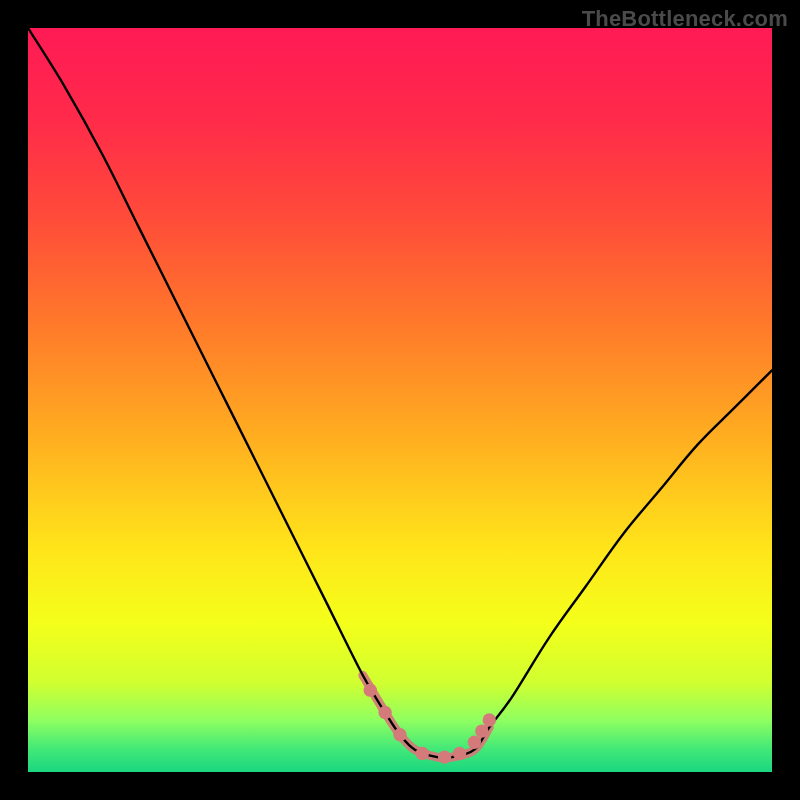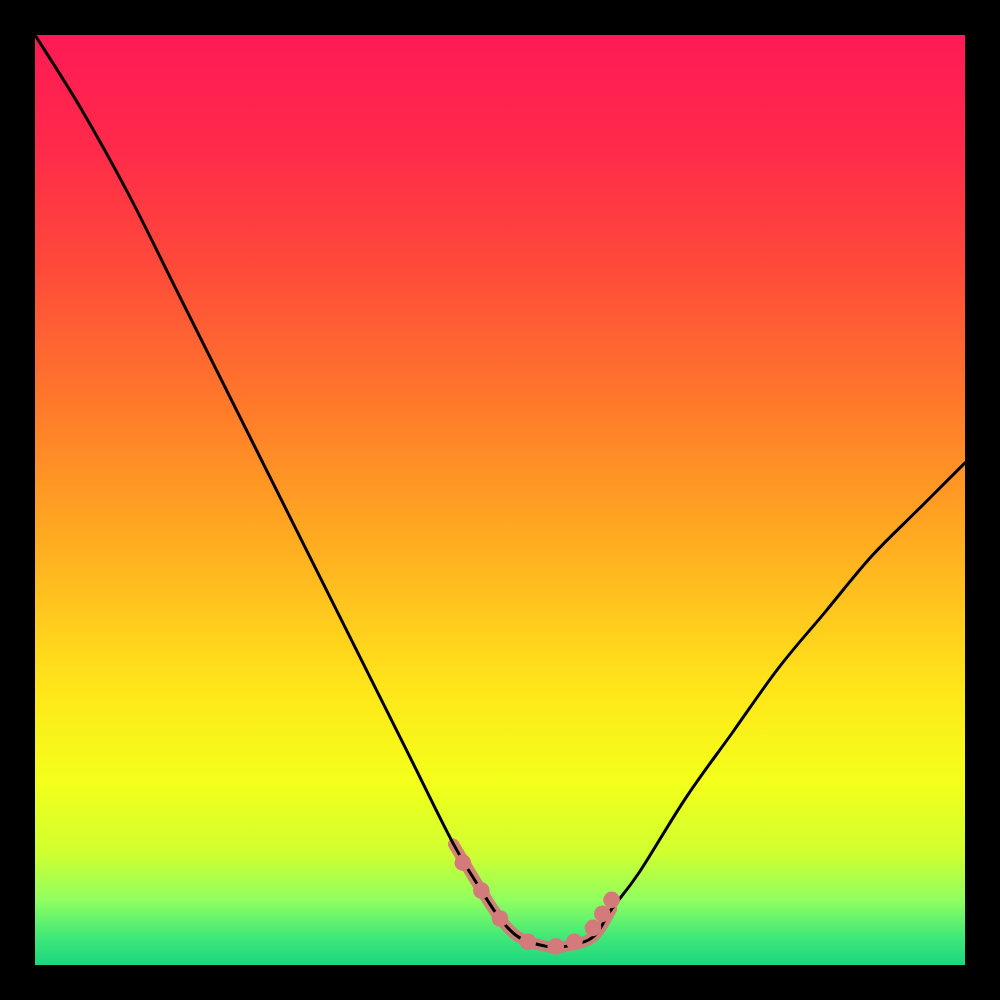--- a/index.html
+++ b/index.html
@@ -37,20 +37,21 @@
   svg {
     display: block;
     width: 100%;
     height: 100%;
   }
 </style>
 </head>
 <body>
 
 <div class="frame">
+  <div class="watermark">TheBottleneck.com</div>
 
   <div class="plot-wrap">
     <svg viewBox="0 0 100 100" preserveAspectRatio="none">
       <defs>
         <linearGradient id="bgGrad" x1="0" y1="0" x2="0" y2="1">
         <stop offset="0%" stop-color="#ff1a55"></stop>
             <stop offset="12%" stop-color="#ff2a4a"></stop>
             <stop offset="25%" stop-color="#ff4a3a"></stop>
             <stop offset="40%" stop-color="#ff7a2a"></stop>
             <stop offset="55.00000000000001%" stop-color="#ffae20"></stop>

